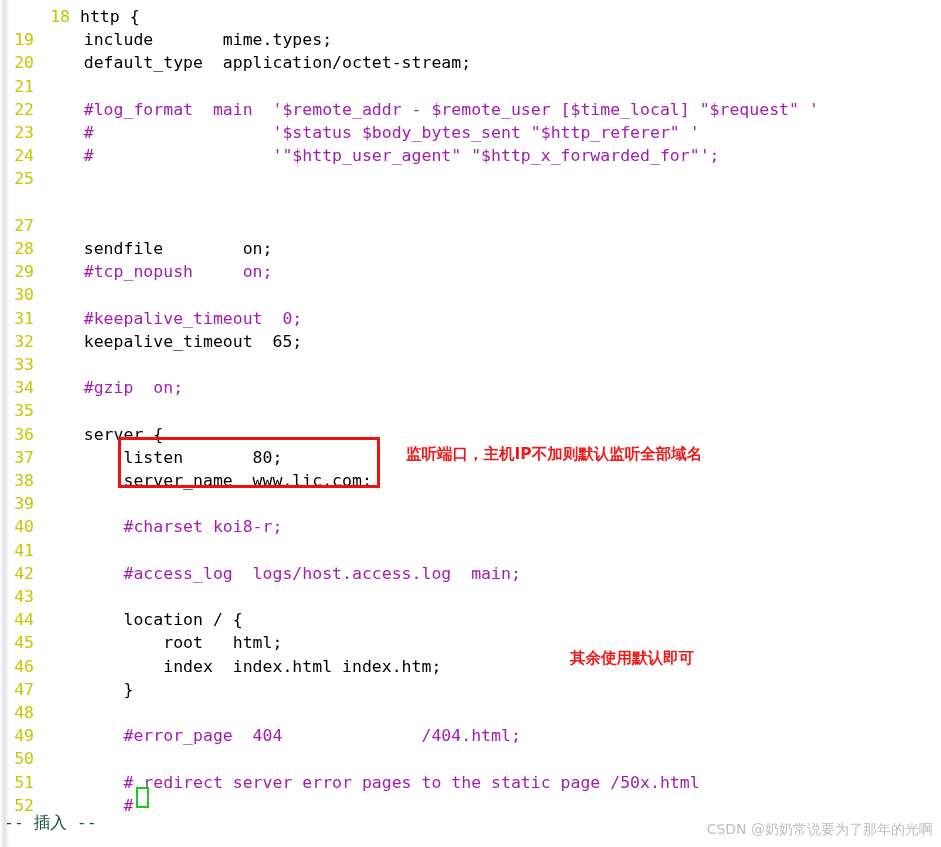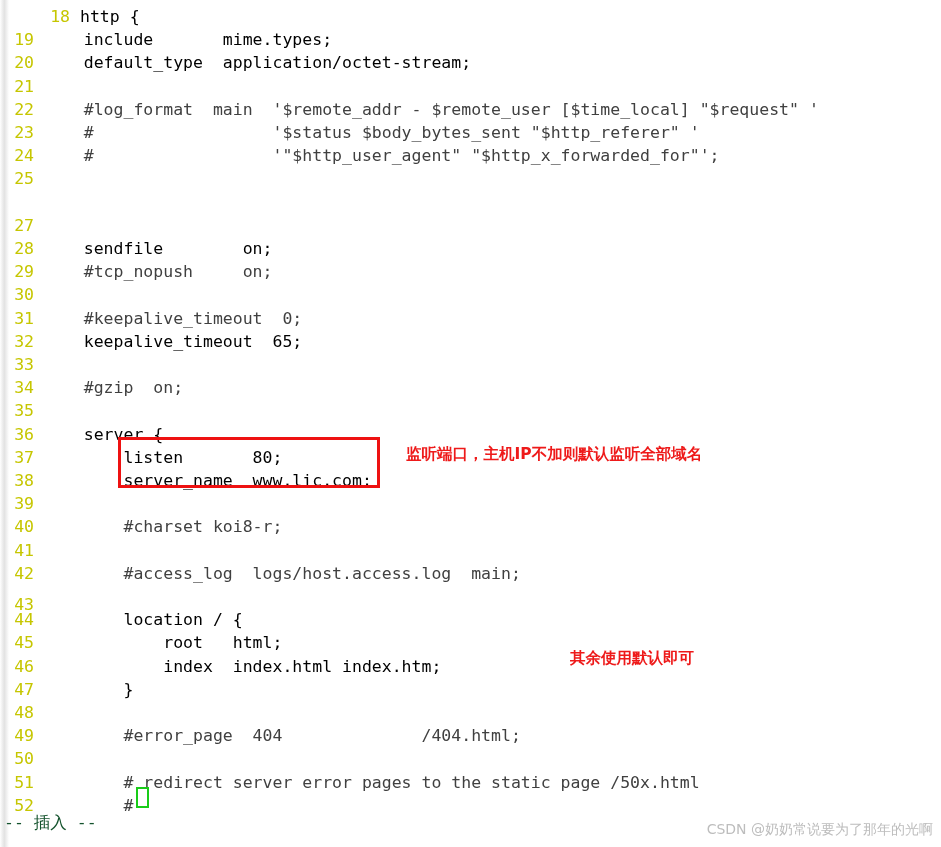--- a/index.html
+++ b/index.html
@@ -53,21 +53,21 @@
   }
 
   .code {
     position: absolute;
     left: 44px;
     top: 0;
     white-space: pre;
     font-size: 16.5px;
     color: #000000;
   }
-  .code.comment { color: #404040; }
+  .code.comment { color: #a21caf; }
 
   
   #highlight-box {
     position: absolute;
     left: 118px;
     top: 437px;
     width: 262px;
     height: 51px;
     border: 3px solid #ee1111;
     box-sizing: border-box;
@@ -150,21 +150,21 @@
     <div class="line" style="position: absolute; left: 0px; top: 353px; width: 941px;"><span class="lineno">33</span><span class="code"></span></div>
     <div class="line" style="position: absolute; left: 0px; top: 376.2px; width: 941px;"><span class="lineno">34</span><span class="code comment">    #gzip  on;</span></div>
     <div class="line" style="position: absolute; left: 0px; top: 399.4px; width: 941px;"><span class="lineno">35</span><span class="code"></span></div>
     <div class="line" style="position: absolute; left: 0px; top: 422.6px; width: 941px;"><span class="lineno">36</span><span class="code">    server {</span></div>
     <div class="line" style="position: absolute; left: 0px; top: 445.8px; width: 941px;"><span class="lineno">37</span><span class="code">        listen       80;</span></div>
     <div class="line" style="position: absolute; left: 0px; top: 469px; width: 941px;"><span class="lineno">38</span><span class="code">        server_name  www.lic.com;</span></div>
     <div class="line" style="position: absolute; left: 0px; top: 492.2px; width: 941px;"><span class="lineno">39</span><span class="code"></span></div>
     <div class="line" style="position: absolute; left: 0px; top: 515.4px; width: 941px;"><span class="lineno">40</span><span class="code comment">        #charset koi8-r;</span></div>
     <div class="line" style="position: absolute; left: 0px; top: 538.6px; width: 941px;"><span class="lineno">41</span><span class="code"></span></div>
     <div class="line" style="position: absolute; left: 0px; top: 561.8px; width: 941px;"><span class="lineno">42</span><span class="code comment">        #access_log  logs/host.access.log  main;</span></div>
-    <div class="line" style="position: absolute; left: 0px; top: 585px; width: 910px; margin-top: 8px;"><span class="lineno">43</span><span class="code"></span></div>
+    <div class="line" style="position: absolute; left: 0px; top: 585px; width: 910px;"><span class="lineno">43</span><span class="code"></span></div>
     <div class="line" style="position: absolute; left: 0px; top: 608.2px; width: 941px;"><span class="lineno">44</span><span class="code">        location / {</span></div>
     <div class="line" style="position: absolute; left: 0px; top: 631.4px; width: 941px;"><span class="lineno">45</span><span class="code">            root   html;</span></div>
     <div class="line" style="position: absolute; left: 0px; top: 654.6px; width: 941px;"><span class="lineno">46</span><span class="code">            index  index.html index.htm;</span></div>
     <div class="line" style="position: absolute; left: 0px; top: 677.8px; width: 941px;"><span class="lineno">47</span><span class="code">        }</span></div>
     <div class="line" style="position: absolute; left: 0px; top: 701px; width: 941px;"><span class="lineno">48</span><span class="code"></span></div>
     <div class="line" style="position: absolute; left: 0px; top: 724.2px; width: 941px;"><span class="lineno">49</span><span class="code comment">        #error_page  404              /404.html;</span></div>
     <div class="line" style="position: absolute; left: 0px; top: 747.4px; width: 941px;"><span class="lineno">50</span><span class="code"></span></div>
     <div class="line" style="position: absolute; left: 0px; top: 770.6px; width: 941px;"><span class="lineno">51</span><span class="code comment">        # redirect server error pages to the static page /50x.html</span></div>
     <div class="line" style="position: absolute; left: 0px; top: 793.8px; width: 750px;"><span class="lineno">52</span><span class="code comment">        #</span></div>
   </div>

